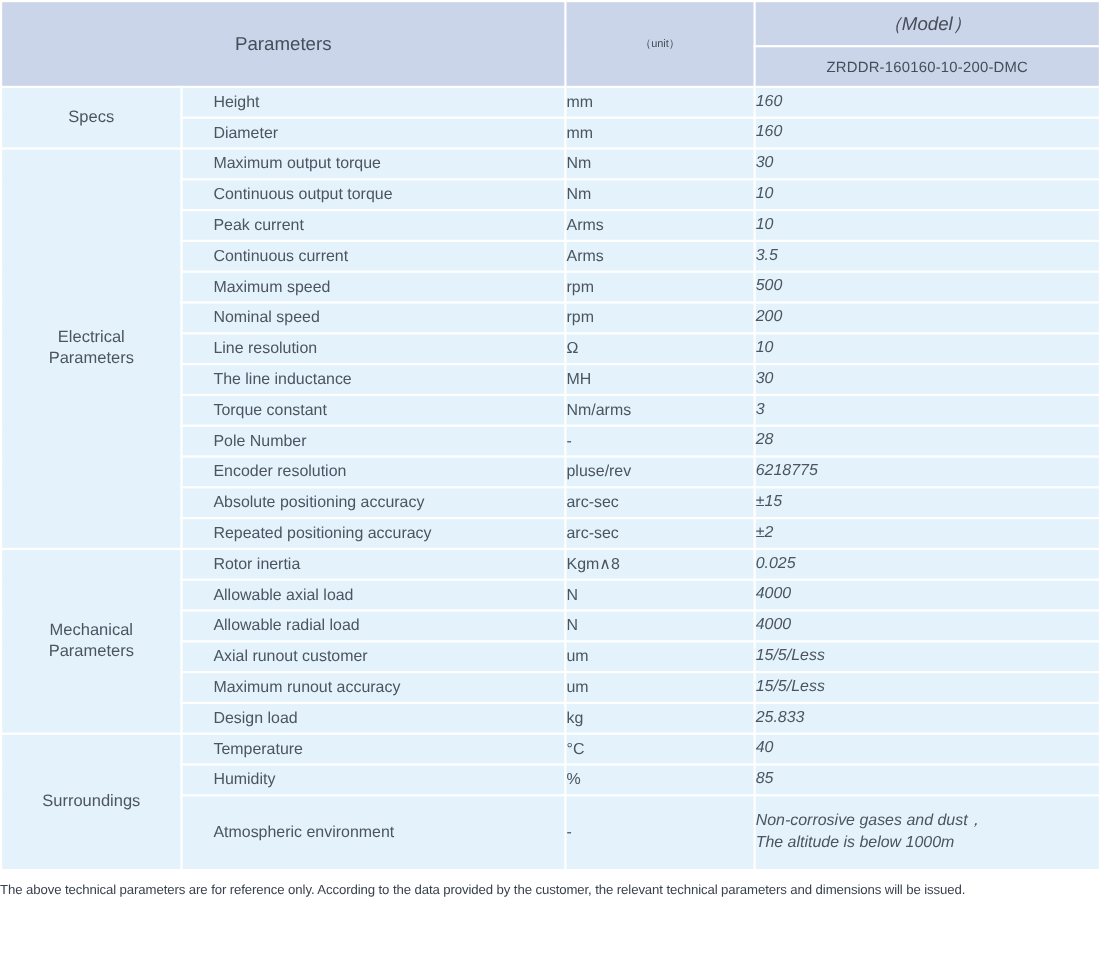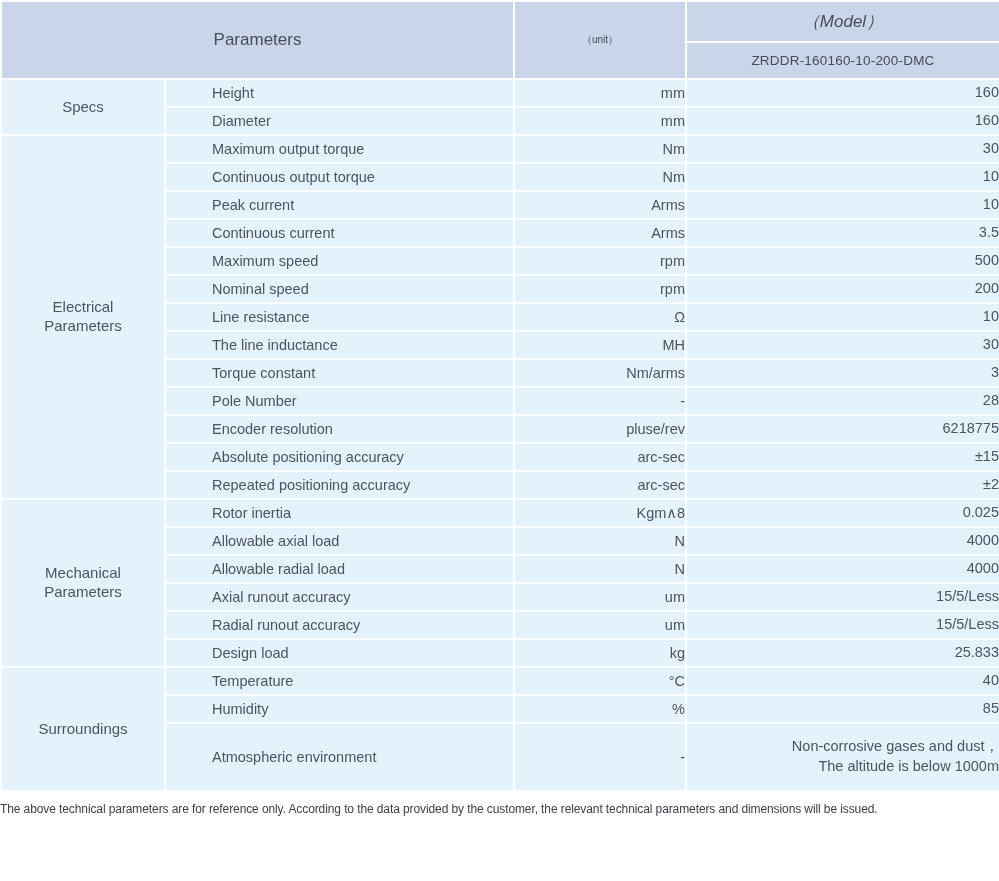--- a/index.html
+++ b/index.html
@@ -35,23 +35,23 @@
   th.h-model  { font-size: 17px; height: 31px; font-style: italic; }
   th.h-model-value { font-size: 13.5px; height: 28px; letter-spacing: 0.2px; }
 
   tbody td { background: #e4f3fb; height: 28px; font-size: 14.5px; }
   tbody td.group {
     text-align: center;
     font-size: 15px;
     padding: 0 34px;
     line-height: 1.25;
   }
-  tbody td.param { text-align: left; padding-left: 46px; }
-  tbody td.unit  { text-align: right; }
-  tbody td.value { text-align: right; white-space: pre-line; line-height: 1.35; }
+  tbody td.param { text-align: left; padding-left: 28px; }
+  tbody td.unit  { text-align: left; }
+  tbody td.value { text-align: left; white-space: pre-line; line-height: 1.35; font-style: italic; }
   tbody tr:last-child td.param,
   tbody tr:last-child td.unit,
   tbody tr:last-child td.value { height: 68px; }
 
   .footnote {
     margin-top: 10px;
     font-size: 12px;
     color: #39414d;
     letter-spacing: -0.1px;
     white-space: nowrap;
@@ -115,21 +115,21 @@
         <td class="param">Maximum speed</td>
         <td class="unit">rpm</td>
         <td class="value">500</td>
       </tr>
       <tr>
         <td class="param">Nominal speed</td>
         <td class="unit">rpm</td>
         <td class="value">200</td>
       </tr>
       <tr>
-        <td class="param">Line resistance</td>
+        <td class="param">Line resolution</td>
         <td class="unit">Ω</td>
         <td class="value">10</td>
       </tr>
       <tr>
         <td class="param">The line inductance</td>
         <td class="unit">MH</td>
         <td class="value">30</td>
       </tr>
       <tr>
         <td class="param">Torque constant</td>
@@ -166,26 +166,26 @@
         <td class="param">Allowable axial load</td>
         <td class="unit">N</td>
         <td class="value">4000</td>
       </tr>
       <tr>
         <td class="param">Allowable radial load</td>
         <td class="unit">N</td>
         <td class="value">4000</td>
       </tr>
       <tr>
-        <td class="param">Axial runout accuracy</td>
+        <td class="param">Axial runout customer</td>
         <td class="unit">um</td>
         <td class="value">15/5/Less</td>
       </tr>
       <tr>
-        <td class="param">Radial runout accuracy</td>
+        <td class="param">Maximum runout accuracy</td>
         <td class="unit">um</td>
         <td class="value">15/5/Less</td>
       </tr>
       <tr>
         <td class="param">Design load</td>
         <td class="unit">kg</td>
         <td class="value">25.833</td>
       </tr>
       <tr>
         <td class="group" rowspan="3">Surroundings</td>

